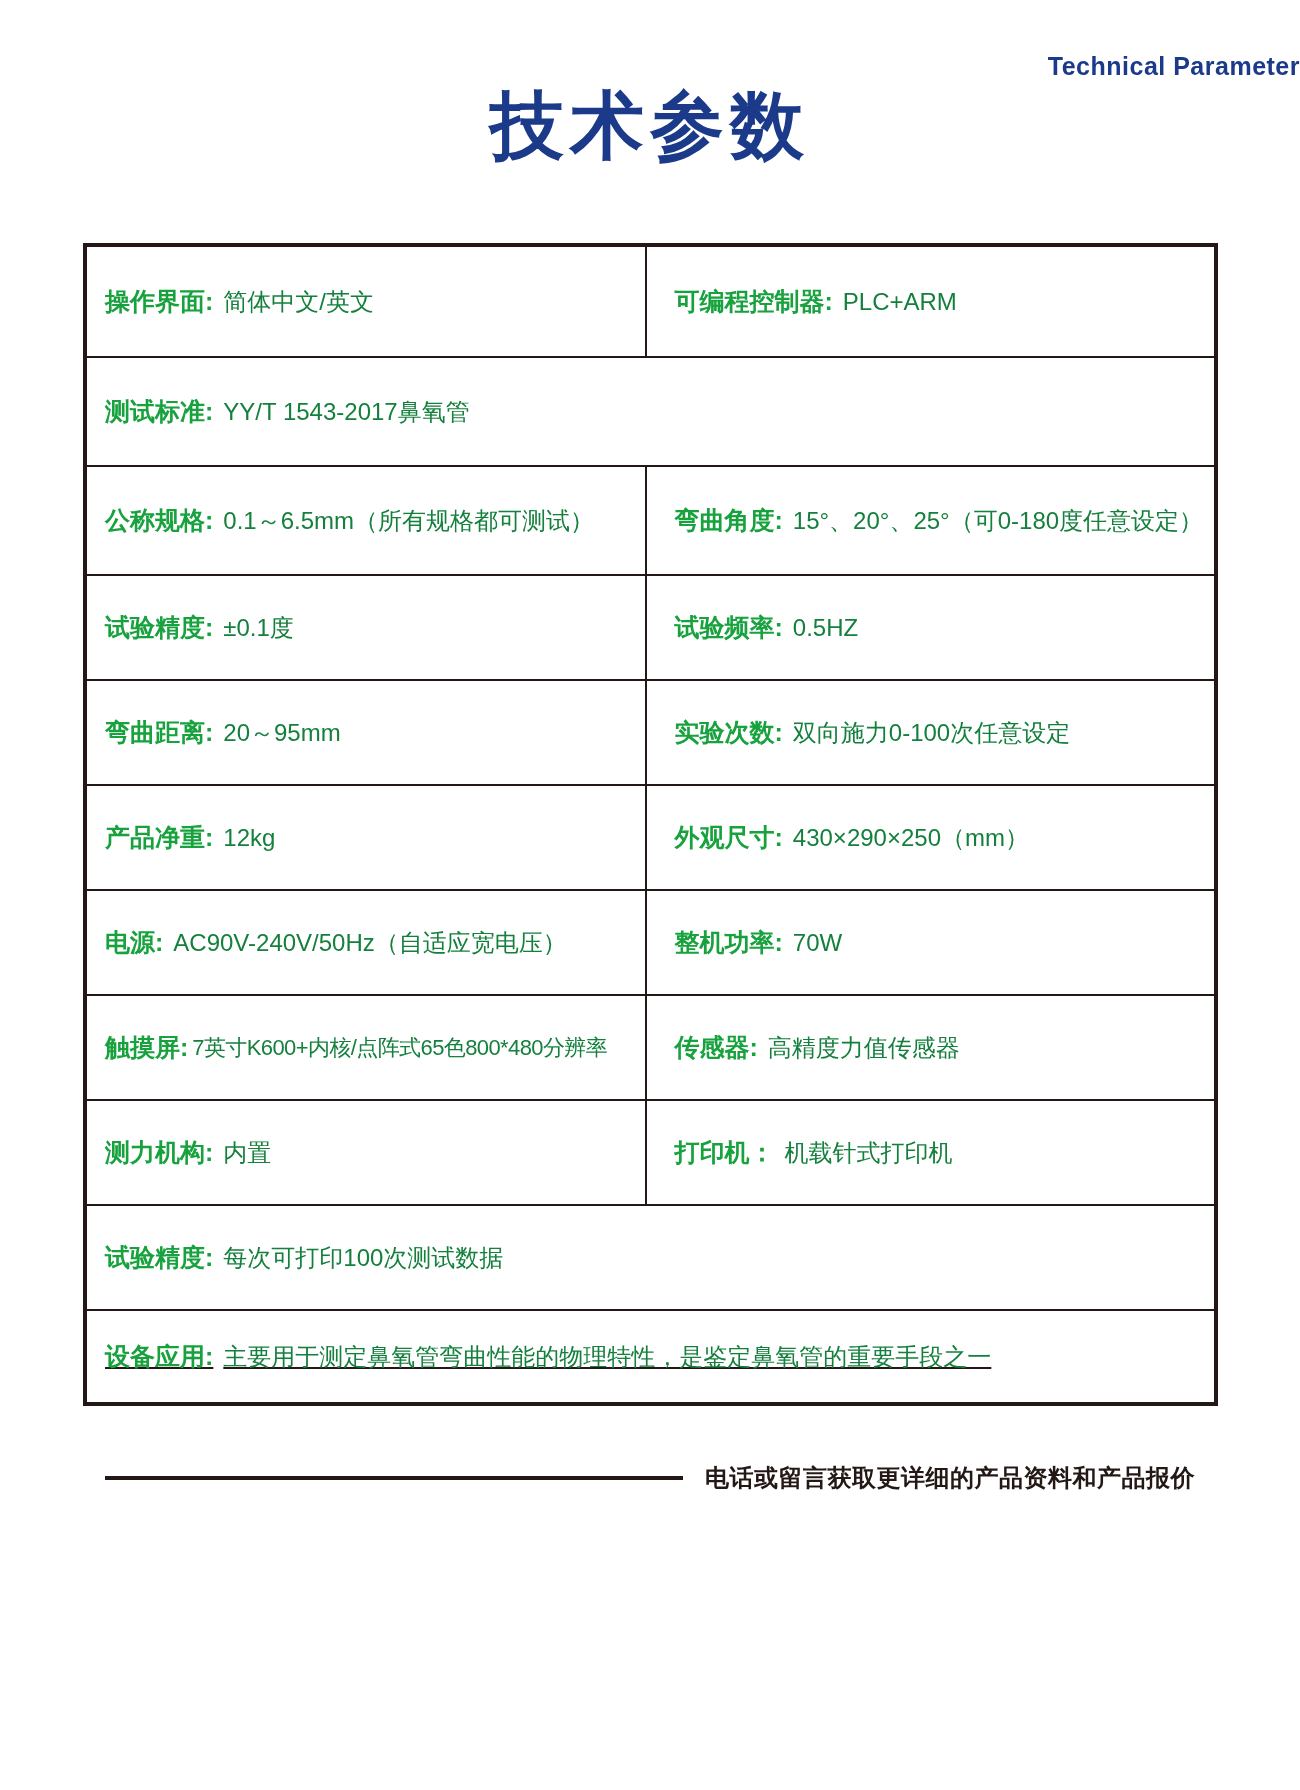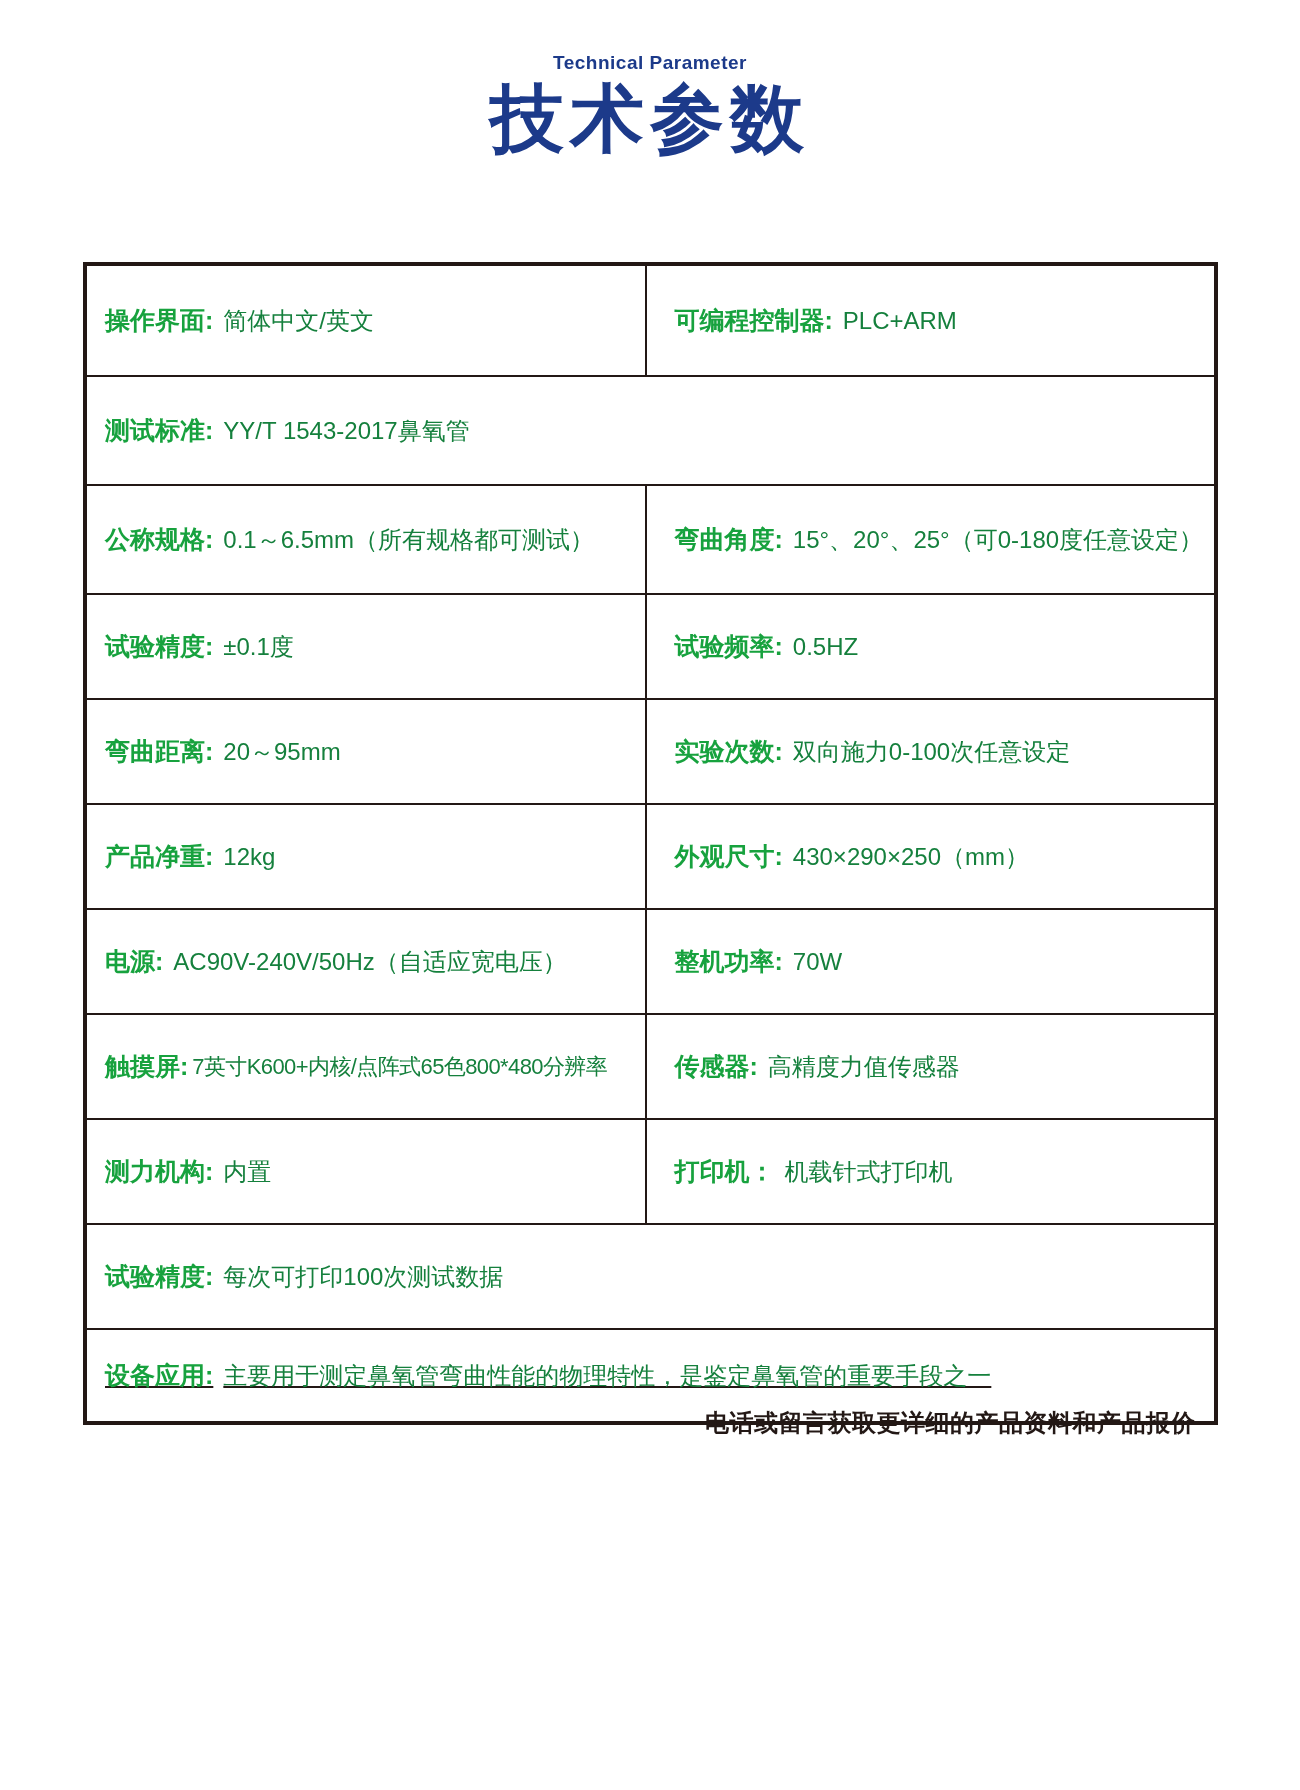--- a/index.html
+++ b/index.html
@@ -10,39 +10,40 @@
     position: relative;
     font-family: "Liberation Sans", "DejaVu Sans", sans-serif;
     color: #231815;
     overflow: hidden;
   }
 
   
   .header { position: absolute; top: 0; left: 0; width: 1300px; text-align: center; }
   .eyebrow {
     margin-top: 52px;
-    font-size: 19px;
+    font-size: 25px;
     font-weight: bold;
     color: #1c3a8a;
     letter-spacing: 0.5px;
+    text-align: right;
   }
   .page-title {
     margin-top: 8px;
     font-size: 74px;
     font-weight: bold;
     color: #1c3a8a;
     letter-spacing: 6px;
     line-height: 1.0;
   }
 
   
   .spec-table {
     position: absolute;
     left: 83px;
-    top: 262px;
+    top: 243px;
     width: 1135px;
     border: 4px solid #231815;
     background: #ffffff;
   }
   .row { display: flex; height: 105px; border-top: 2px solid #231815; }
   .row:first-child { border-top: none; }
   .row.r-tall { height: 109px; }
   .row.r-last { height: 93px; text-decoration: underline; }
   .cell {
     flex: 1 1 0;
@@ -62,21 +63,21 @@
     flex: 0 0 auto;
   }
   .value { color: #15803d; font-size: 24px; }
   .cell.tight .label { margin-right: 4px; }
   .cell.tight .value { font-size: 22px; letter-spacing: -0.6px; }
 
   
   .footer {
     position: absolute;
     left: 105px;
-    top: 1400px;
+    top: 1455px;
     width: 1115px;
     height: 45px;
     display: flex;
     align-items: center;
   }
   .footer-line { width: 578px; height: 4px; background: #231815; flex: 0 0 auto; }
   .footer-note {
     margin-left: 22px;
     font-size: 24px;
     font-weight: bold;

